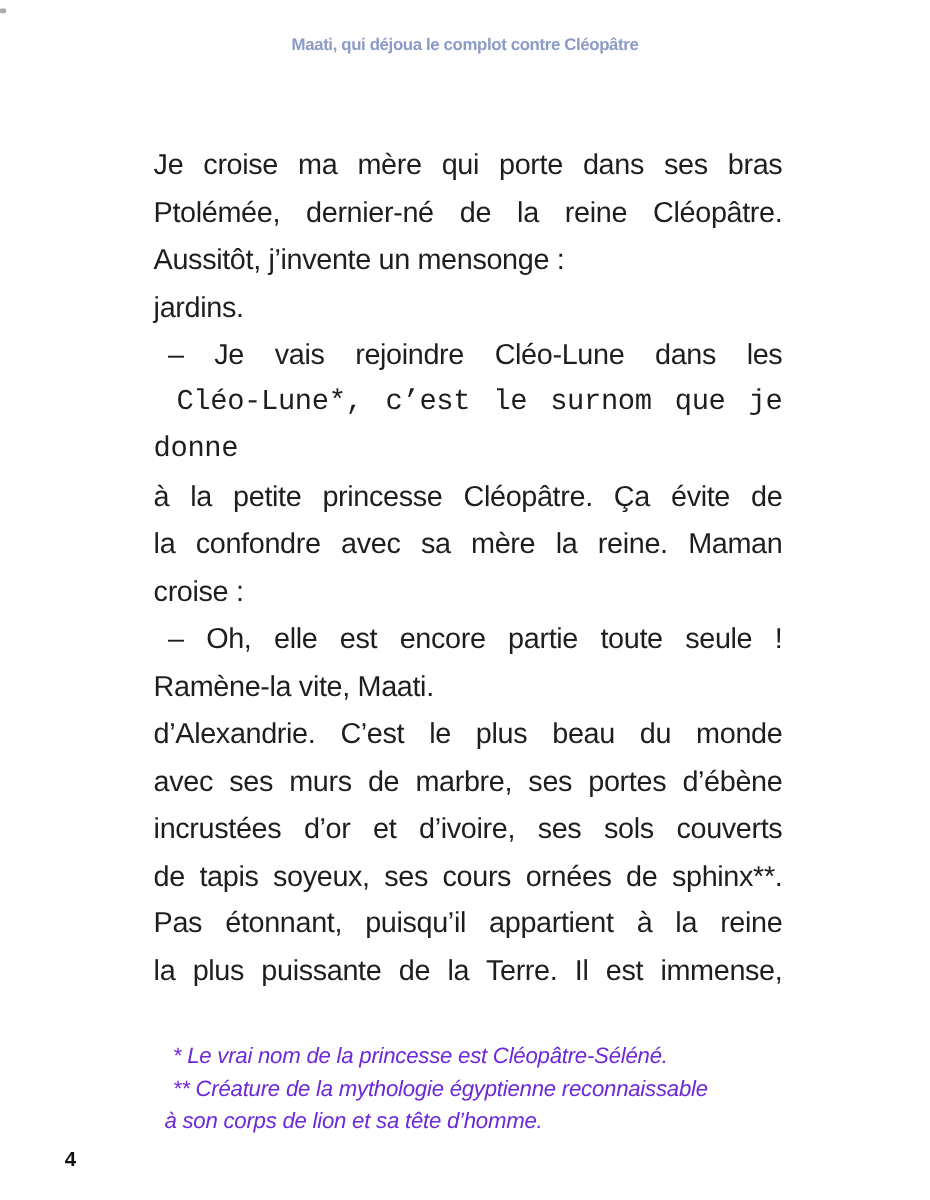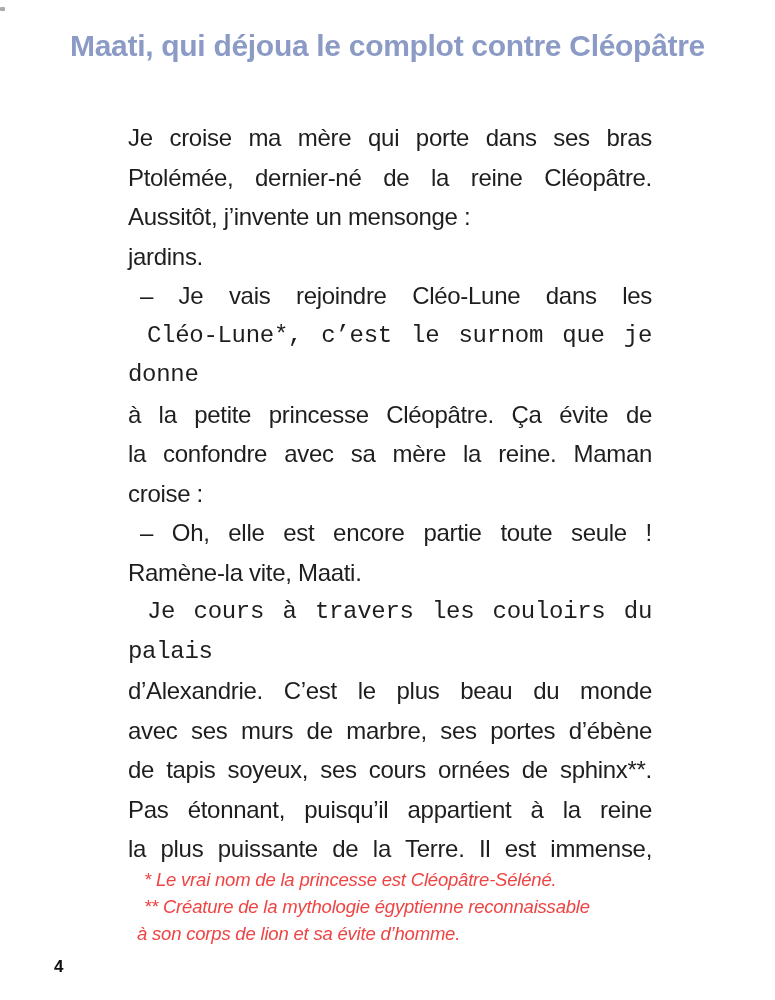--- a/index.html
+++ b/index.html
@@ -25,21 +25,21 @@
     opacity: 0.75;
     border-radius: 1px;
   }
   .header-title {
     position: absolute;
     top: 29px;
     left: 0;
     width: 100%;
     margin: 0;
     text-align: center;
-    font-size: 30px;
+    font-size: 14px;
     font-weight: 700;
     letter-spacing: -0.3px;
   }
   .body-text {
     position: absolute;
     top: 118px;
     left: 128px;
     width: 524px;
     font-size: 24px;
     line-height: 39.5px;
@@ -55,21 +55,21 @@
   .line.ind-d { text-indent: 12px; }
   .footnotes {
     position: absolute;
     top: 866px;
     left: 137px;
     width: 560px;
     font-style: italic;
     font-size: 18.5px;
     line-height: 27px;
     letter-spacing: -0.2px;
-    color: #ef4444;
+    color: #6d28d9;
   }
   .fn-line { white-space: nowrap; }
   .fn-first { text-indent: 7px; }
   .page-number {
     position: absolute;
     left: 54px;
     top: 957px;
     font-size: 17px;
     font-weight: 700;
     color: #111111;
@@ -86,26 +86,26 @@
       <div class="line just">Ptolémée, dernier-né de la reine Cléopâtre.</div>
       <div class="line">Aussitôt, j’invente un mensonge :</div>
       <div class="line">jardins.</div>
       <div class="line just ind-d">– Je vais rejoindre Cléo-Lune dans les</div>
       <div class="line just ind">Cléo-Lune*, c’est le surnom que je donne</div>
       <div class="line just">à la petite princesse Cléopâtre. Ça évite de</div>
       <div class="line just">la confondre avec sa mère la reine. Maman</div>
       <div class="line">croise :</div>
       <div class="line just ind-d">– Oh, elle est encore partie toute seule !</div>
       <div class="line">Ramène-la vite, Maati.</div>
-      <div class="line just ind">Je cours à travers les couloirs du palais</div>
       <div class="line just">d’Alexandrie. C’est le plus beau du monde</div>
       <div class="line just">avec ses murs de marbre, ses portes d’ébène</div>
+      <div class="line just">incrustées d’or et d’ivoire, ses sols couverts</div>
       <div class="line just">de tapis soyeux, ses cours ornées de sphinx**.</div>
       <div class="line just">Pas étonnant, puisqu’il appartient à la reine</div>
       <div class="line just">la plus puissante de la Terre. Il est immense,</div>
     </div>
   <div class="footnotes">
       <div class="fn-line fn-first">* Le vrai nom de la princesse est Cléopâtre-Séléné.</div>
       <div class="fn-line fn-first">** Créature de la mythologie égyptienne reconnaissable</div>
-      <div class="fn-line">à son corps de lion et sa évite d’homme.</div>
+      <div class="fn-line">à son corps de lion et sa tête d’homme.</div>
     </div>
   <div class="page-number">4</div>
 </div>
 
 </body></html>

